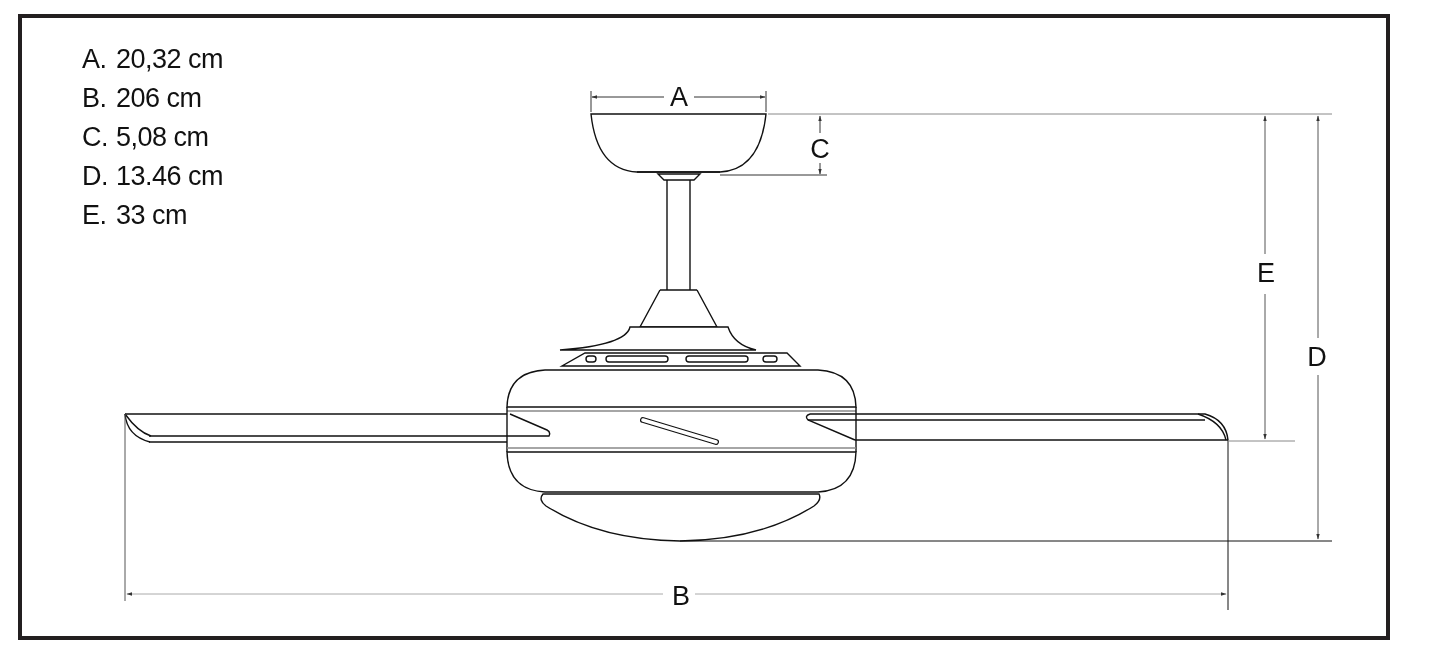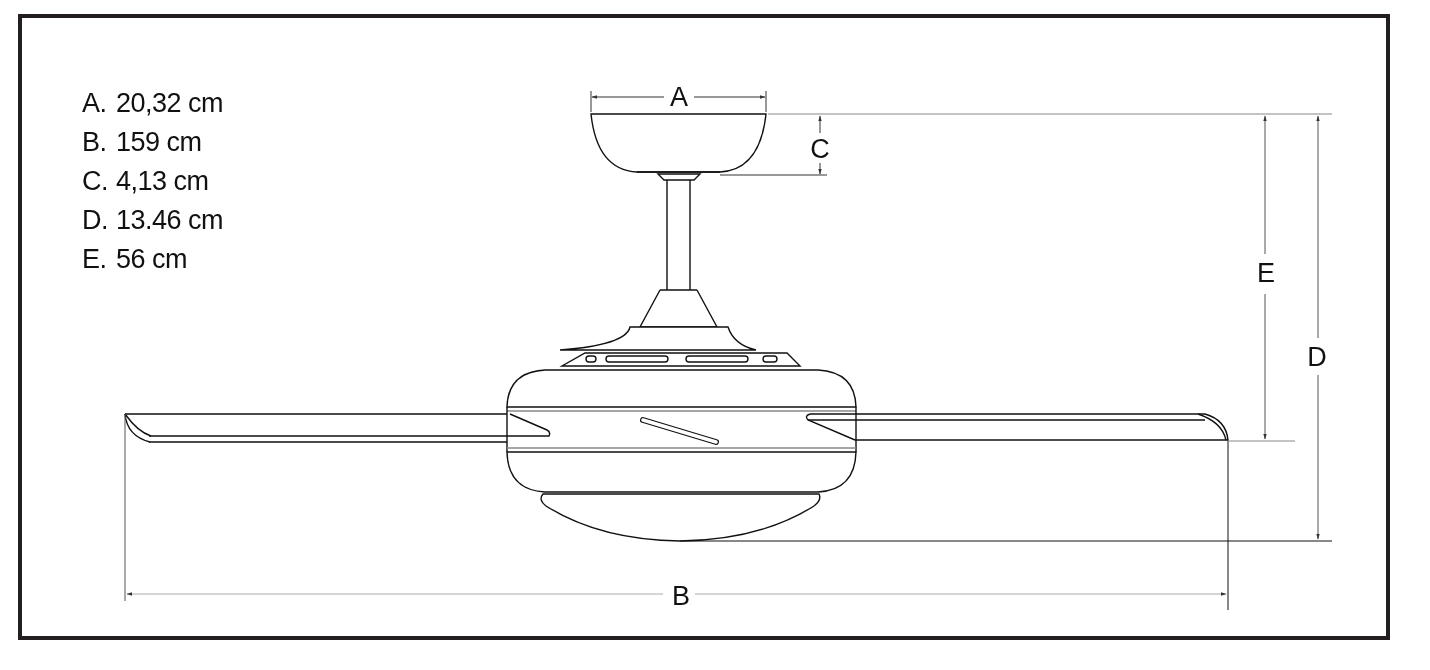--- a/index.html
+++ b/index.html
@@ -1,49 +1,49 @@
 <!DOCTYPE html>
 <html><head>
 <meta charset="utf-8">
 <style>
   html, body { margin: 0; padding: 0; background: #ffffff; }
   body { width: 1430px; height: 670px; position: relative; overflow: hidden; font-family: "Liberation Sans", sans-serif; }
   .frame { position: absolute; left: 18px; top: 14px; width: 1364px; height: 618px; border: 4px solid #231f20; box-sizing: content-box; }
   .legend { position: absolute; left: 82px; top: 44px; color: #111; }
   .legend-row { height: 39px; display: flex; align-items: baseline; font-size: 27px; letter-spacing: -0.5px; }
   .legend-key { width: 34px; display: inline-block; font-size: 27px; }
-  .legend-val { display: inline-block; margin-top: 44px; }
+  .legend-val { display: inline-block; }
   svg.drawing { position: absolute; left: 0; top: 0; }
   .dim-label { font-family: "Liberation Sans", sans-serif; font-size: 27px; fill: #111; }
 </style>
 </head>
 <body>
 
 <div class="frame"></div>
 
 <div class="legend">
   <div class="legend-row">
     <span class="legend-key">A.</span>
     <span class="legend-val">20,32 cm</span>
   </div>
   <div class="legend-row">
     <span class="legend-key">B.</span>
-    <span class="legend-val">159 cm</span>
+    <span class="legend-val">206 cm</span>
   </div>
   <div class="legend-row">
     <span class="legend-key">C.</span>
-    <span class="legend-val">4,13 cm</span>
+    <span class="legend-val">5,08 cm</span>
   </div>
   <div class="legend-row">
     <span class="legend-key">D.</span>
     <span class="legend-val">13.46 cm</span>
   </div>
   <div class="legend-row">
     <span class="legend-key">E.</span>
-    <span class="legend-val">56 cm</span>
+    <span class="legend-val">33 cm</span>
   </div>
 </div>
 
 <svg class="drawing" width="1430" height="670" viewBox="0 0 1430 670" xmlns="http://www.w3.org/2000/svg">
   <defs>
     <marker id="arr" viewBox="0 0 10 10" refX="9" refY="5" markerWidth="6" markerHeight="6" orient="auto-start-reverse">
       <path d="M0,2 L10,5 L0,8 z" fill="#333"></path>
     </marker>
   </defs>
 

